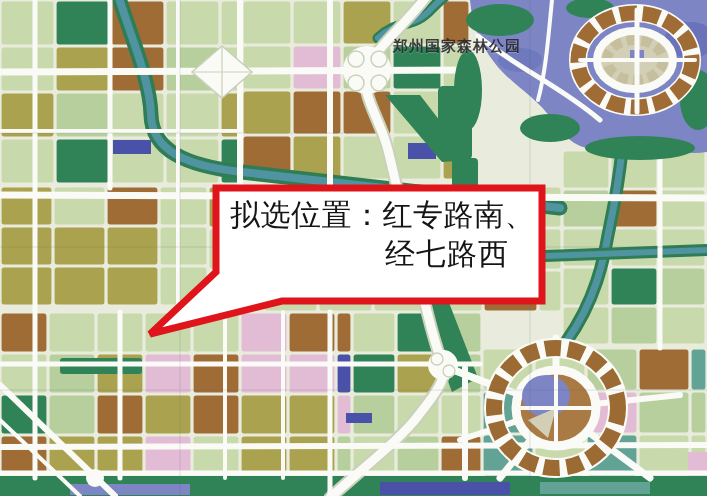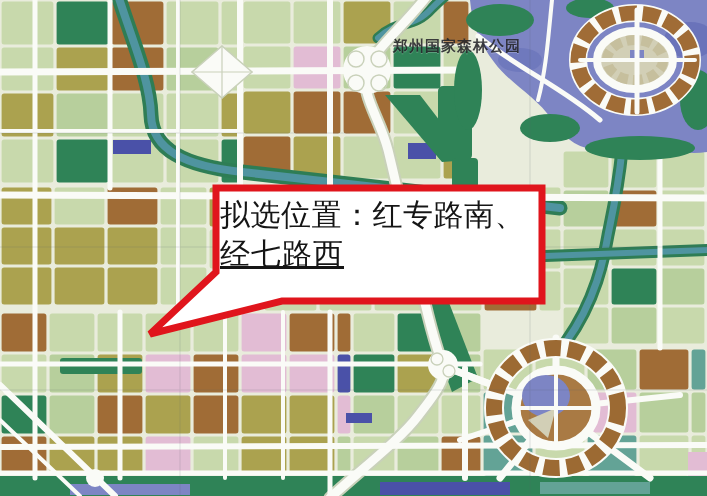--- a/index.html
+++ b/index.html
@@ -10,22 +10,22 @@
   .cg{stroke:var(--casing);fill:none;stroke-linecap:round;}
   .rivg{stroke:var(--riverGreen);fill:none;stroke-linecap:round;}
   .rivt{stroke:var(--riverTeal);fill:none;stroke-linecap:round;}
   .forest-label{position:absolute;left:353px;top:37px;font-size:15px;font-weight:600;
          letter-spacing:1px;color:var(--label,#26262b);opacity:.88;white-space:nowrap;
          text-shadow:0 1px 0 rgba(255,255,255,.25);margin-left:40px;}
   .callout{position:absolute;left:0;top:0;width:707px;height:496px;}
   .callout svg{position:absolute;left:0;top:0;}
   .callout-text{position:absolute;left:220px;top:194px;width:319px;color:var(--ink,#151515);
          font-family:"Liberation Serif","DejaVu Serif",serif;}
-  .callout-line1{font-size:30px;line-height:41px;padding-left:0;letter-spacing:0.5px;white-space:nowrap;}
-  .callout-line2{font-size:30px;line-height:37px;text-align:left;letter-spacing:1px;white-space:nowrap;text-decoration:underline;}
+  .callout-line1{font-size:30px;line-height:41px;padding-left:10px;letter-spacing:0.5px;white-space:nowrap;}
+  .callout-line2{font-size:30px;line-height:37px;text-align:right;padding-right:30px;letter-spacing:1px;white-space:nowrap;}
 </style>
 </head>
 <body>
 
 <div class="stage">
 
   <svg class="map" viewBox="0 0 707 496">
     <rect width="707" height="496" style="fill:var(--base)"></rect>
 
     <g id="parcels">

